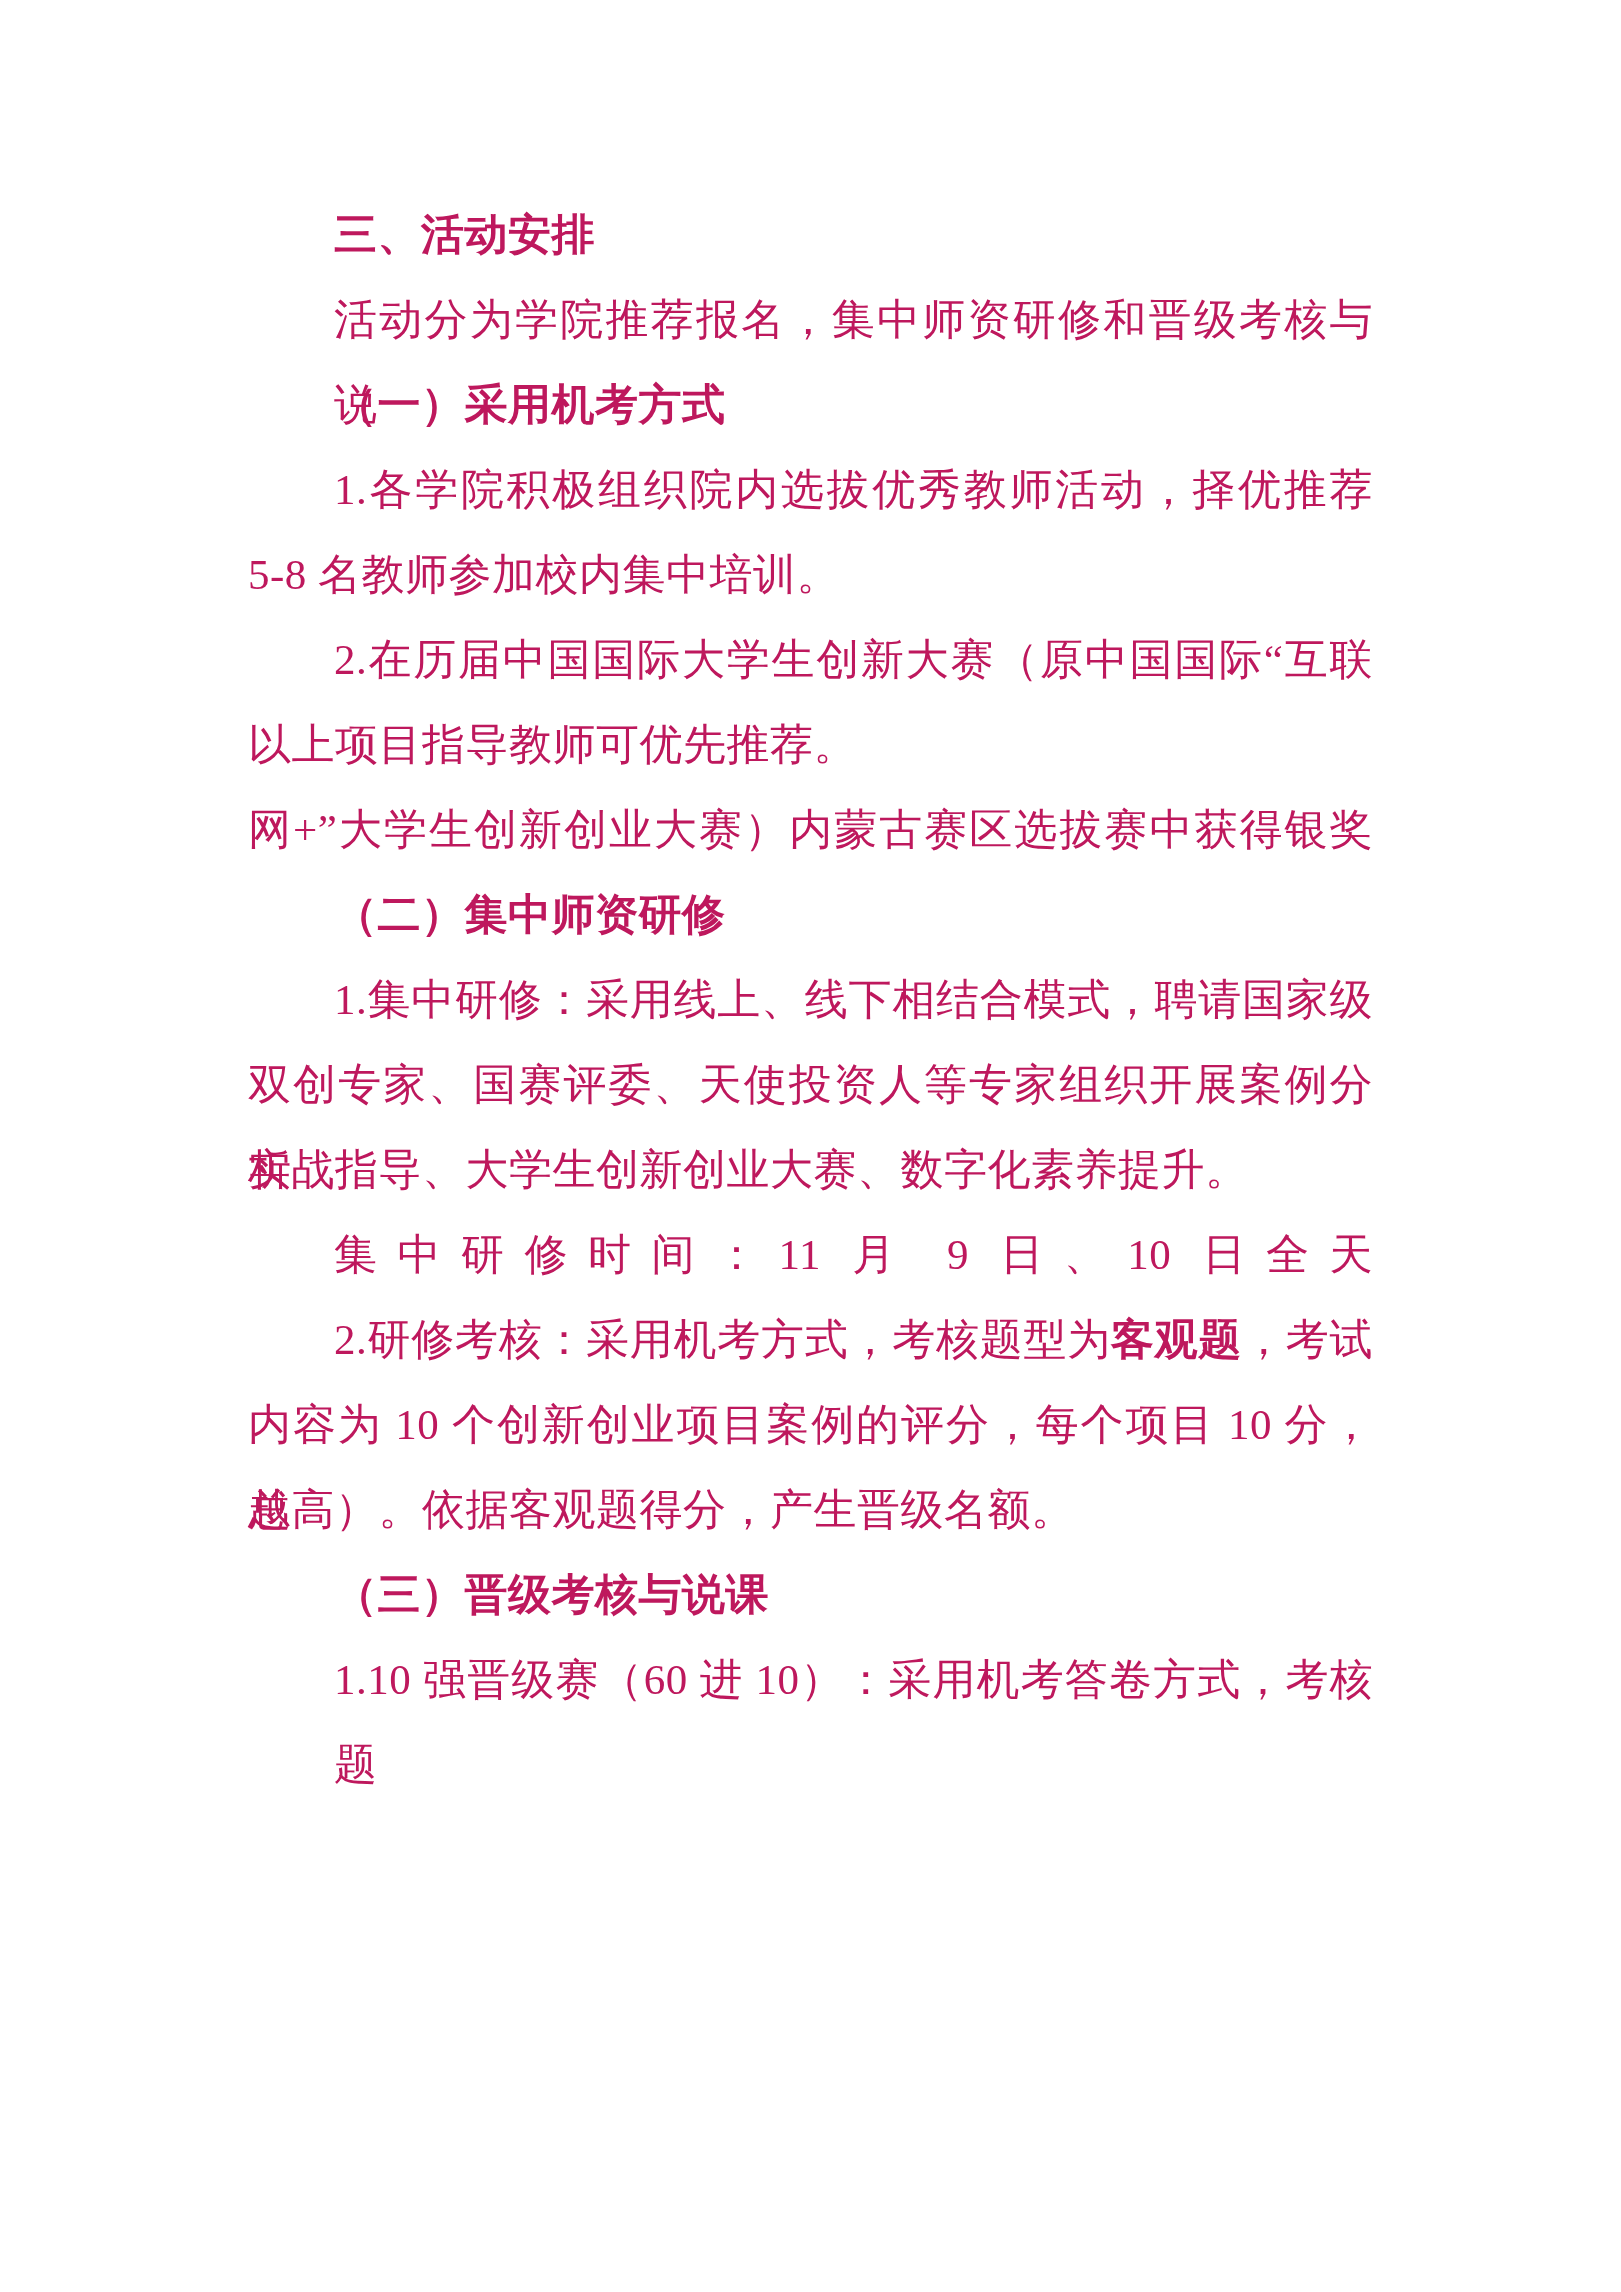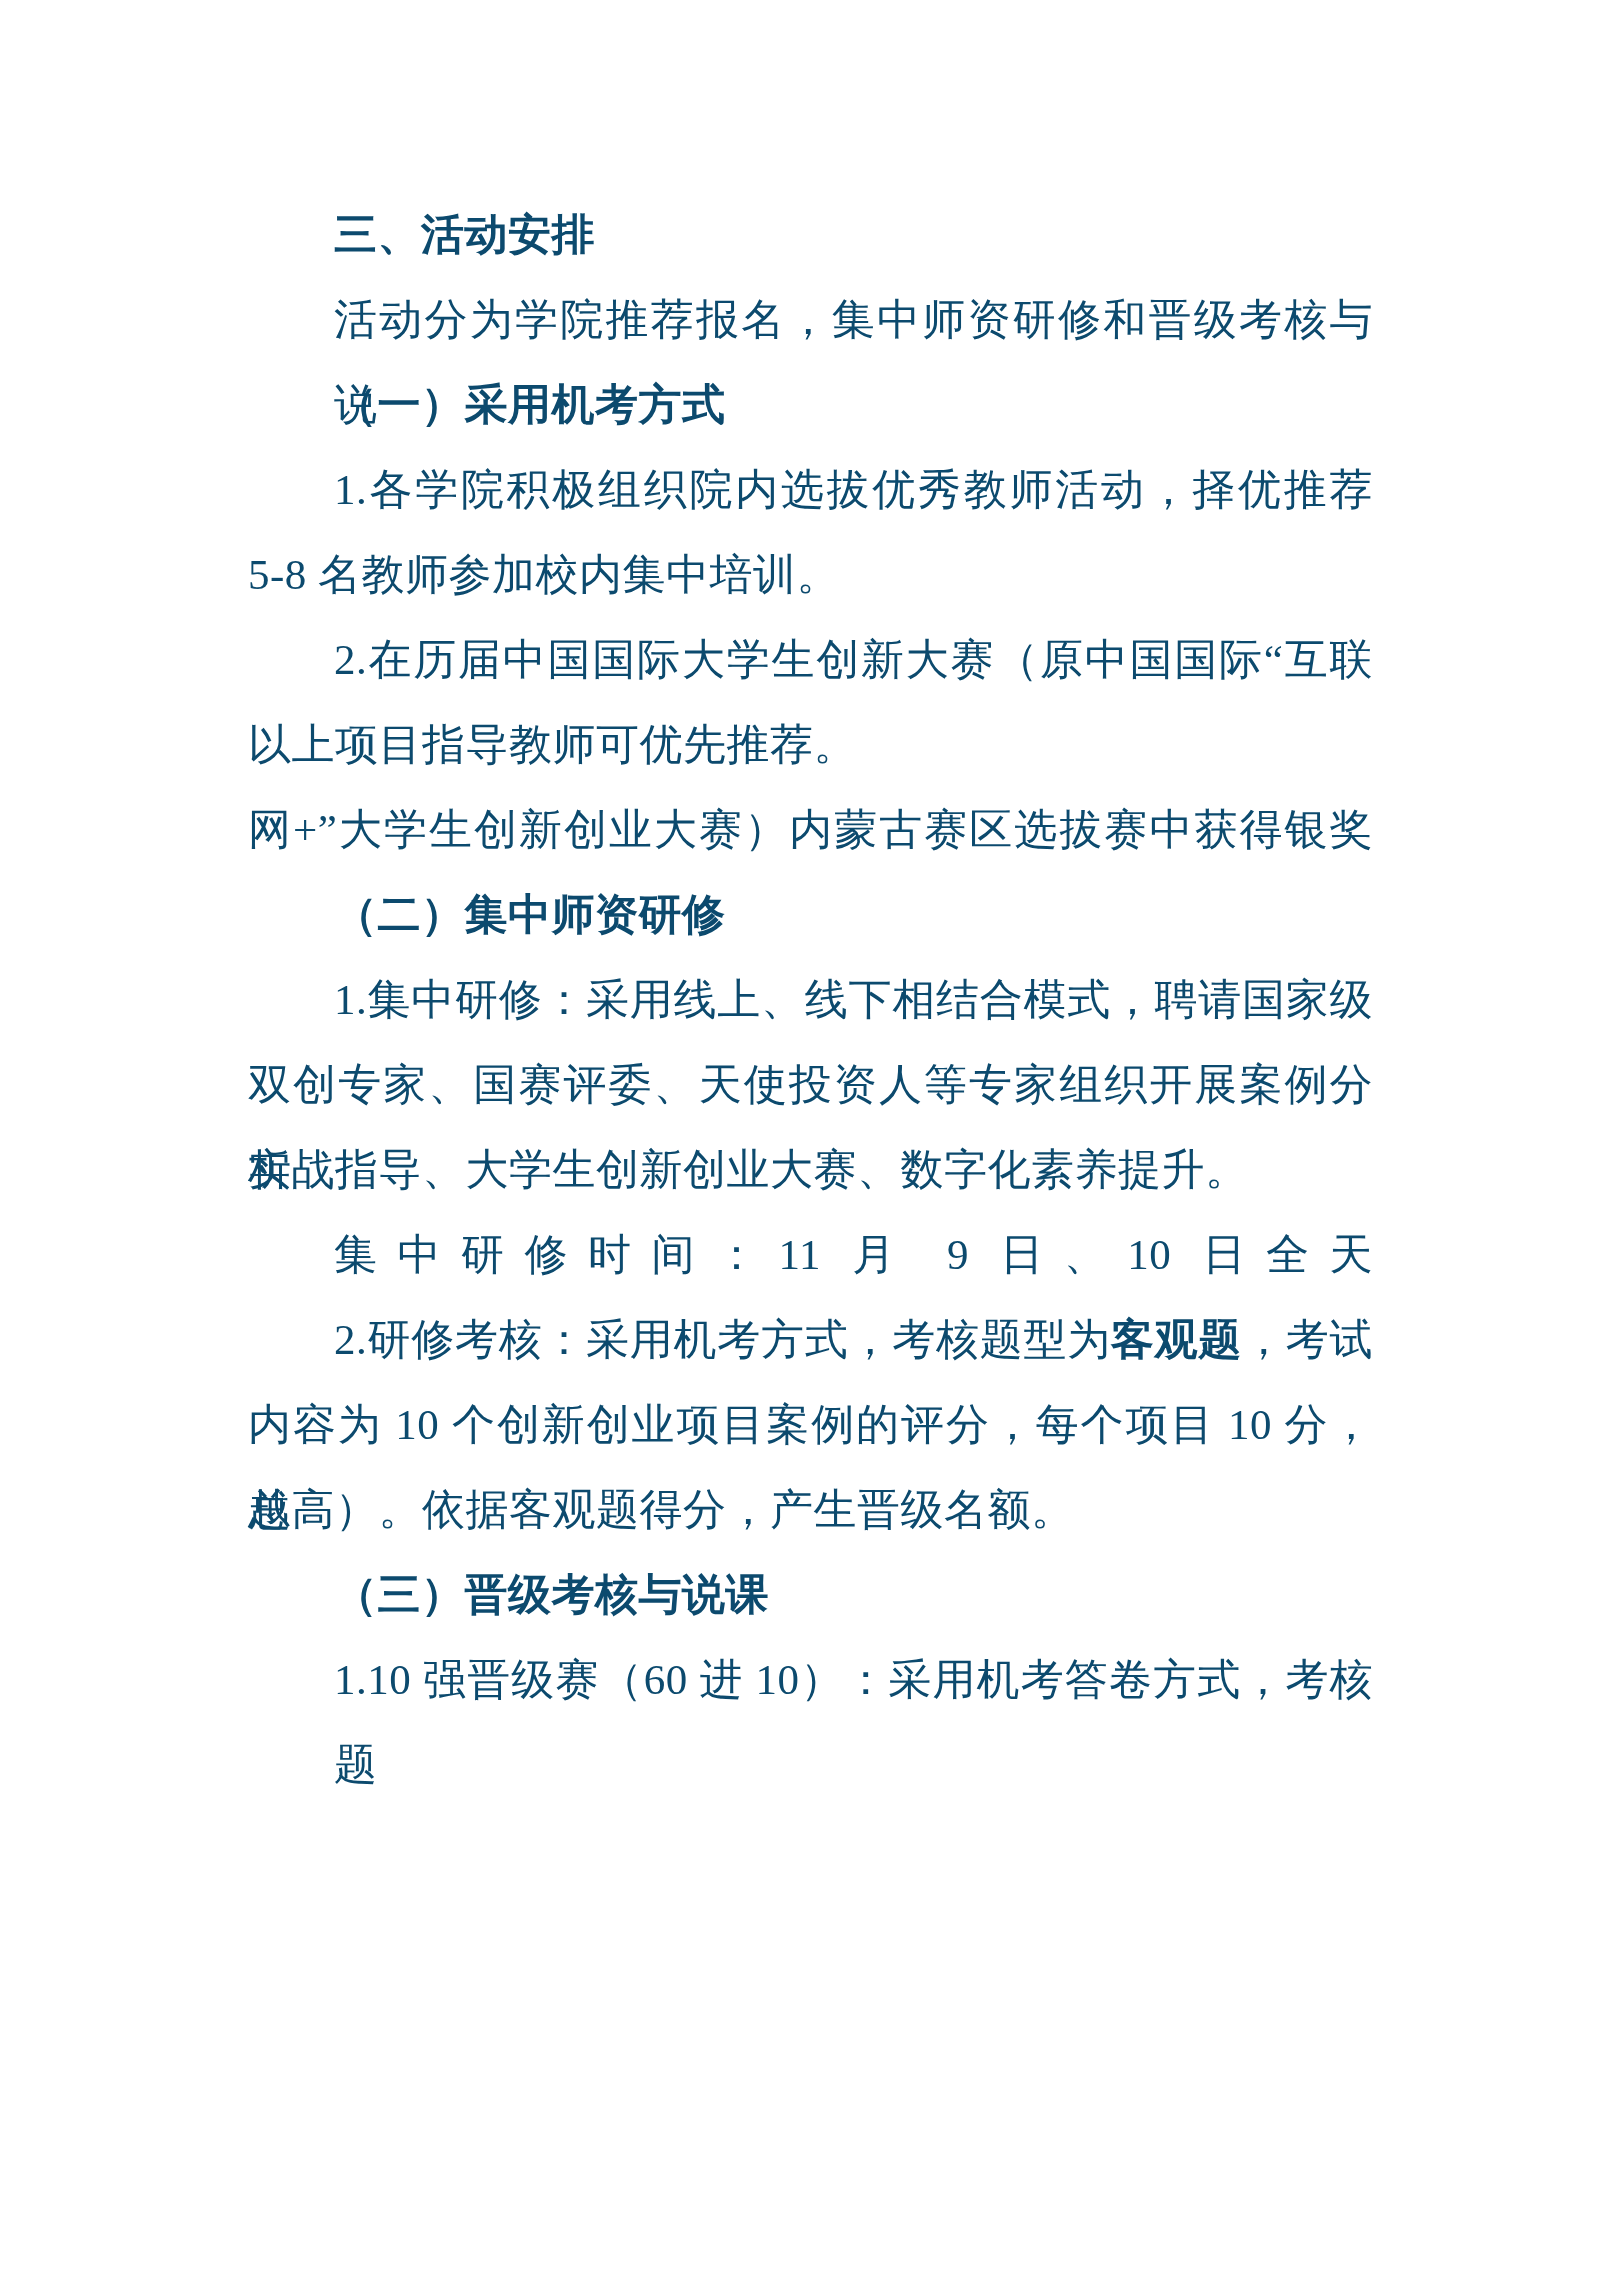--- a/index.html
+++ b/index.html
@@ -2,21 +2,21 @@
 <html><head>
 <meta charset="utf-8">
 <style>
   html,body{margin:0;padding:0;background:#888;}
   .page{
     position:relative;
     width:1621px;height:2293px;
     background:#ffffff;
     overflow:hidden;
     font-family:"Liberation Serif","DejaVu Serif",serif;
-    color:#0c4a6e;
+    color:#be185d;
   }
   .textblock{
     position:absolute;
     left:248px;top:192px;
     width:1125px;
   }
   .line{
     height:85px;
     line-height:85px;
     font-size:43px;

